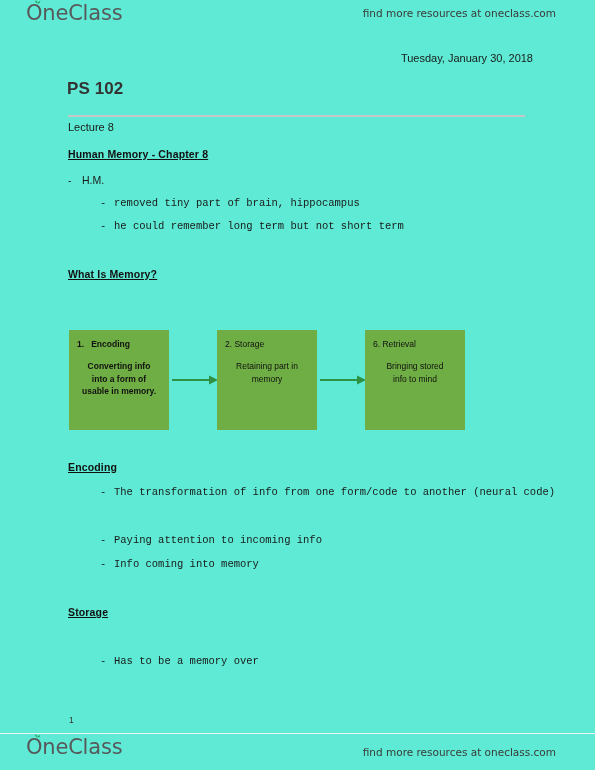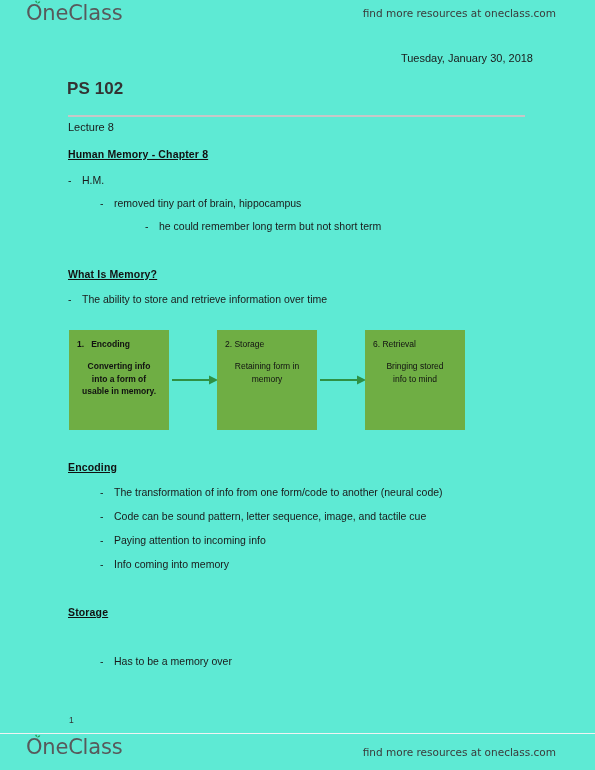--- a/index.html
+++ b/index.html
@@ -123,21 +123,21 @@
   .h-encoding { top: 461px; }
   .h-storage  { top: 606px; }
 
   .bullet {
     position: absolute;
     font-size: 10.5px;
     color: #1a1a1a;
     white-space: nowrap;
   }
   .lvl1 { left: 68px; }
-  .lvl2 { left: 100px; }
+  .lvl2 { left: 100px; font-family: Liberation Mono, monospace; }
 
   .dash {
     display: inline-block;
     width: 14px;
   }
 
   
   .flow-box {
     position: absolute;
     width: 100px;
@@ -219,66 +219,60 @@
   <div class="sec-heading h-human">Human Memory - Chapter 8</div>
 
   <div class="bullet lvl1" style="top:174px;">
     <span class="dash">-</span><span>H.M.</span>
   </div>
 
   <div class="bullet lvl2" style="top:197px;">
     <span class="dash">-</span><span>removed tiny part of brain, hippocampus</span>
   </div>
 
-  <div class="bullet lvl2" style="top:220px;margin-left:45px;">
+  <div class="bullet lvl2" style="top:220px;">
     <span class="dash">-</span><span>he could remember long term but not short term</span>
   </div>
 
   <div class="sec-heading h-what">What Is Memory?</div>
 
-  <div class="bullet lvl1" style="top:293px;">
-    <span class="dash">-</span><span>The ability to store and retrieve information over time</span>
-  </div>
 
   <div class="flow-box flow-box-1">
     <p class="flow-title">1.   Encoding</p>
     <p class="flow-desc">Converting info
 into a form of
 usable in memory.</p>
   </div>
 
   <svg class="flow-arrow flow-arrow-1" viewBox="0 0 48 14">
     <line x1="1" y1="7" x2="39" y2="7" stroke="#2f9144" stroke-width="2"></line>
     <path d="M38 2.5 L47 7 L38 11.5 Z" fill="#2f9144"></path>
   </svg>
 
   <div class="flow-box flow-box-2">
     <p class="flow-title">2. Storage</p>
-    <p class="flow-desc"> Retaining form in
+    <p class="flow-desc"> Retaining part in
 memory</p>
   </div>
 
   <svg class="flow-arrow flow-arrow-2" viewBox="0 0 48 14">
     <line x1="1" y1="7" x2="39" y2="7" stroke="#2f9144" stroke-width="2"></line>
     <path d="M38 2.5 L47 7 L38 11.5 Z" fill="#2f9144"></path>
   </svg>
 
   <div class="flow-box flow-box-3">
     <p class="flow-title">6. Retrieval</p>
     <p class="flow-desc">Bringing stored
 info to mind</p>
   </div>
 
   <div class="sec-heading h-encoding">Encoding</div>
 
   <div class="bullet lvl2" style="top:486px;">
     <span class="dash">-</span><span>The transformation of info from one form/code to another (neural code)</span>
-  </div>
-  <div class="bullet lvl2" style="top:510px;">
-    <span class="dash">-</span><span>Code can be sound pattern, letter sequence, image, and tactile cue</span>
   </div>
   <div class="bullet lvl2" style="top:534px;">
     <span class="dash">-</span><span>Paying attention to incoming info</span>
   </div>
   <div class="bullet lvl2" style="top:558px;">
     <span class="dash">-</span><span>Info coming into memory</span>
   </div>
 
   <div class="sec-heading h-storage">Storage</div>
 

